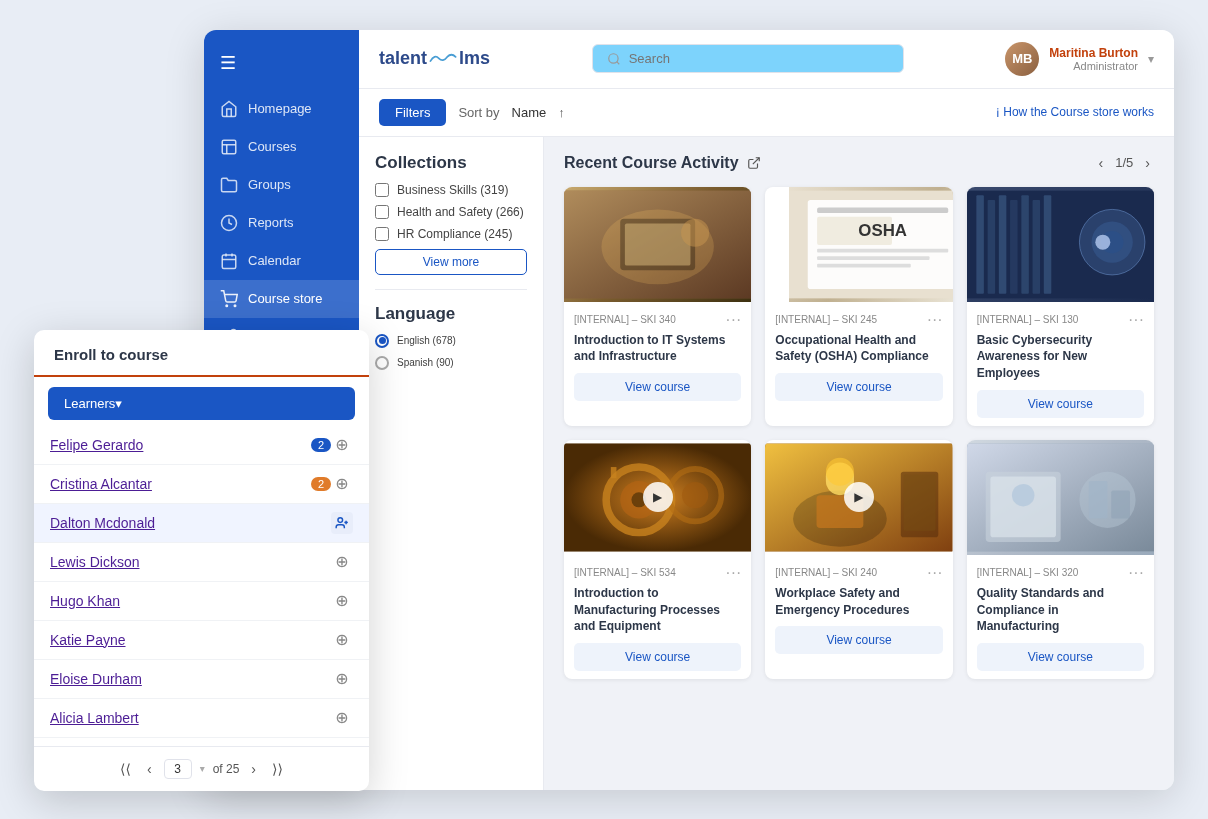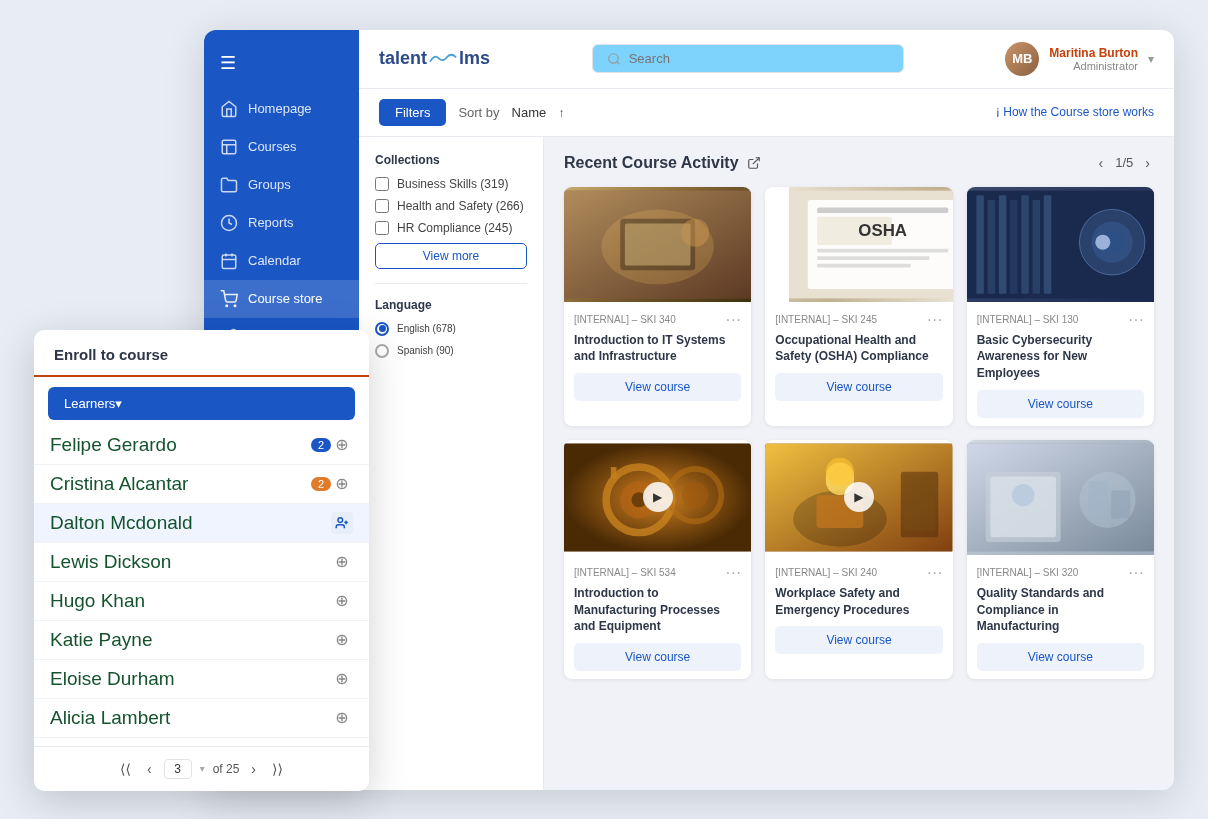--- a/index.html
+++ b/index.html
@@ -214,21 +214,21 @@
     .filters-panel {
       width: 185px;
       background: white;
       border-right: 1px solid #e8eaf0;
       padding: 16px;
       overflow-y: auto;
       flex-shrink: 0;
     }
 
     .filter-section-title {
-      font-size: 12px;
+      font-size: 17px;
       font-weight: 600;
       color: #2d3748;
       margin-bottom: 10px;
     }
 
     .filter-item {
       display: flex;
       align-items: center;
       gap: 8px;
       margin-bottom: 8px;
@@ -471,23 +471,24 @@
       justify-content: space-between;
       padding: 8px 16px;
       border-bottom: 1px solid #f0f2f5;
     }
 
     .learner-row.active-enroll {
       background: #f0f4ff;
     }
 
     .learner-name {
-      font-size: 19px;
-      color: #14532d;
+      font-size: 14px;
+      color: #4c1d95;
       flex: 1;
+      text-decoration: underline;
     }
 
     .badge {
       background: #1a56c4;
       color: white;
       border-radius: 10px;
       padding: 1px 7px;
       font-size: 11px;
       margin-left: 6px;
     }

